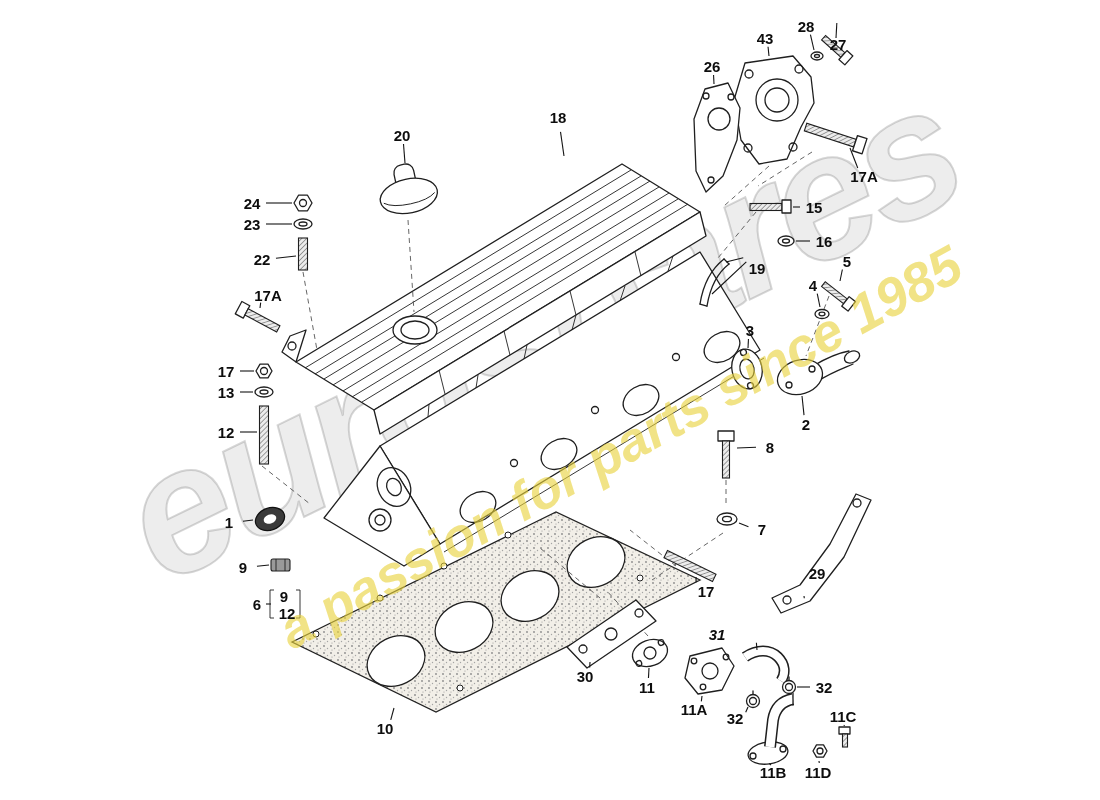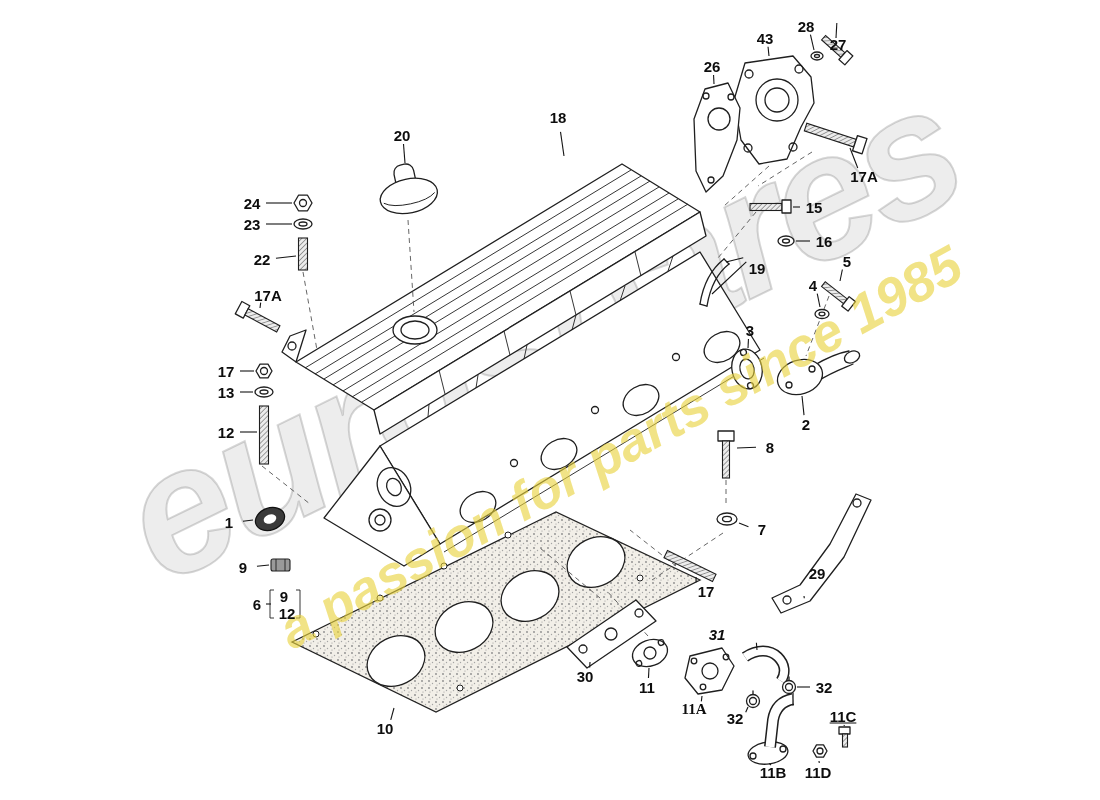--- a/index.html
+++ b/index.html
@@ -348,21 +348,21 @@
       <div class="callout" style="left: 284px; top: 596px;">9</div>
       <div class="callout" style="left: 287px; top: 613px;">12</div>
       <div class="callout" style="left: 770px; top: 447px;">8</div>
       <div class="callout" style="left: 762px; top: 529px;">7</div>
       <div class="callout" style="left: 660px; top: 591px; margin-left: 46px;">17</div>
       <div class="callout" style="left: 817px; top: 573px;">29</div>
       <div class="callout" style="left: 585px; top: 676px;">30</div>
       <div class="callout" style="left: 647px; top: 687px;">11</div>
       <div class="callout" style="left: 717px; top: 634px; font-style: italic;">31</div>
       <div class="callout" style="left: 824px; top: 687px;">32</div>
-      <div class="callout" style="left: 694px; top: 709px; font-family: Liberation Serif, serif;">11A</div>
+      <div class="callout" style="left: 694px; top: 709px;">11A</div>
       <div class="callout" style="left: 735px; top: 718px;">32</div>
-      <div class="callout" style="left: 843px; top: 716px; text-decoration: underline;">11C</div>
+      <div class="callout" style="left: 843px; top: 716px;">11C</div>
       <div class="callout" style="left: 385px; top: 728px;">10</div>
       <div class="callout" style="left: 773px; top: 772px;">11B</div>
       <div class="callout" style="left: 818px; top: 772px;">11D</div>
     </div>
 
 </div>
 
 </body></html>

